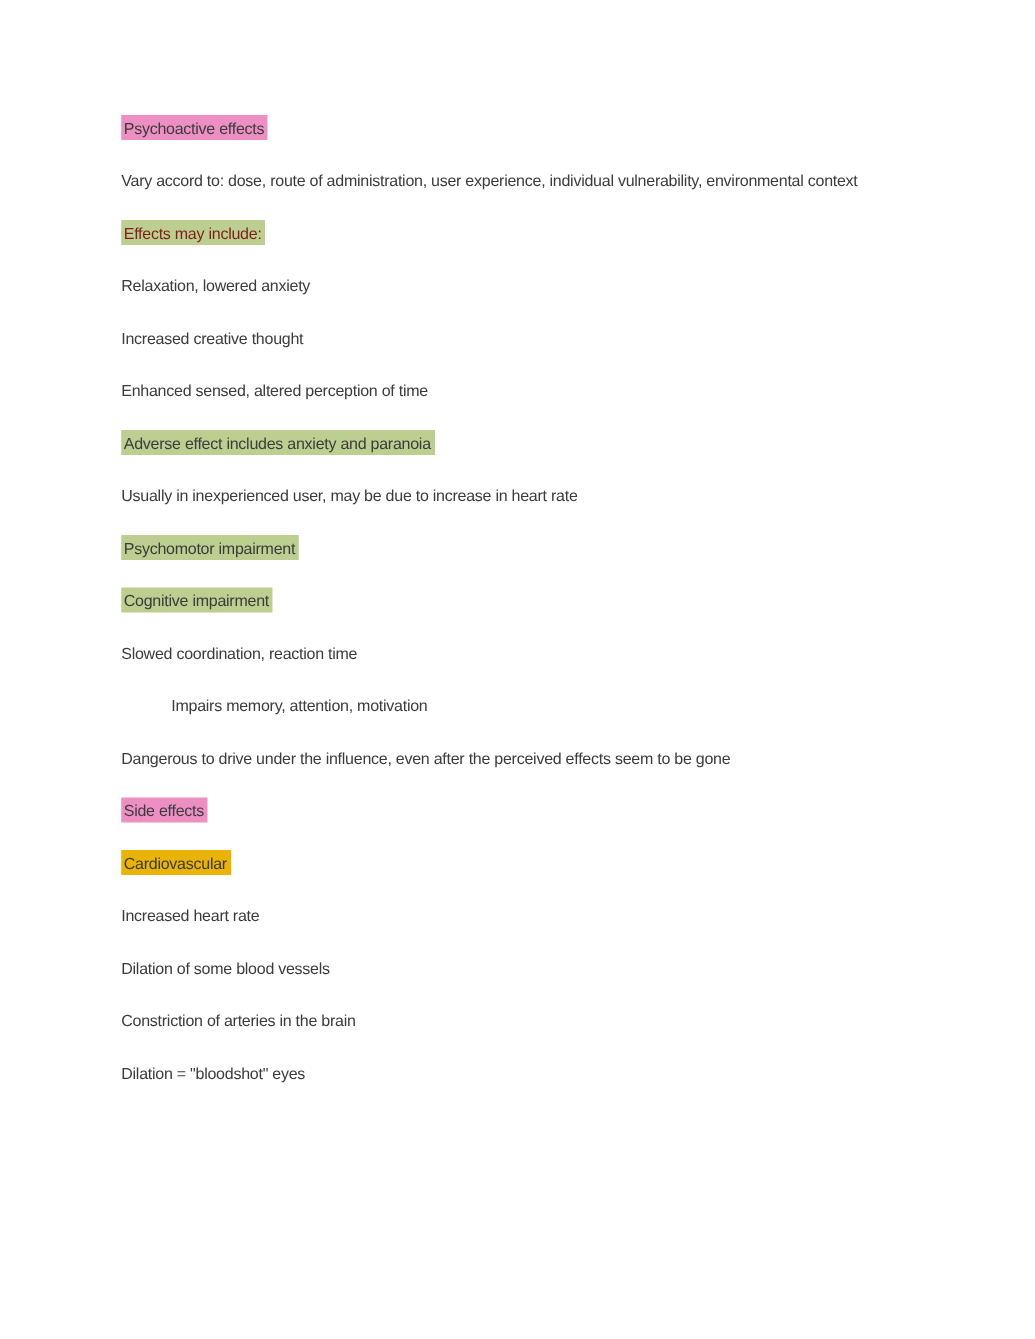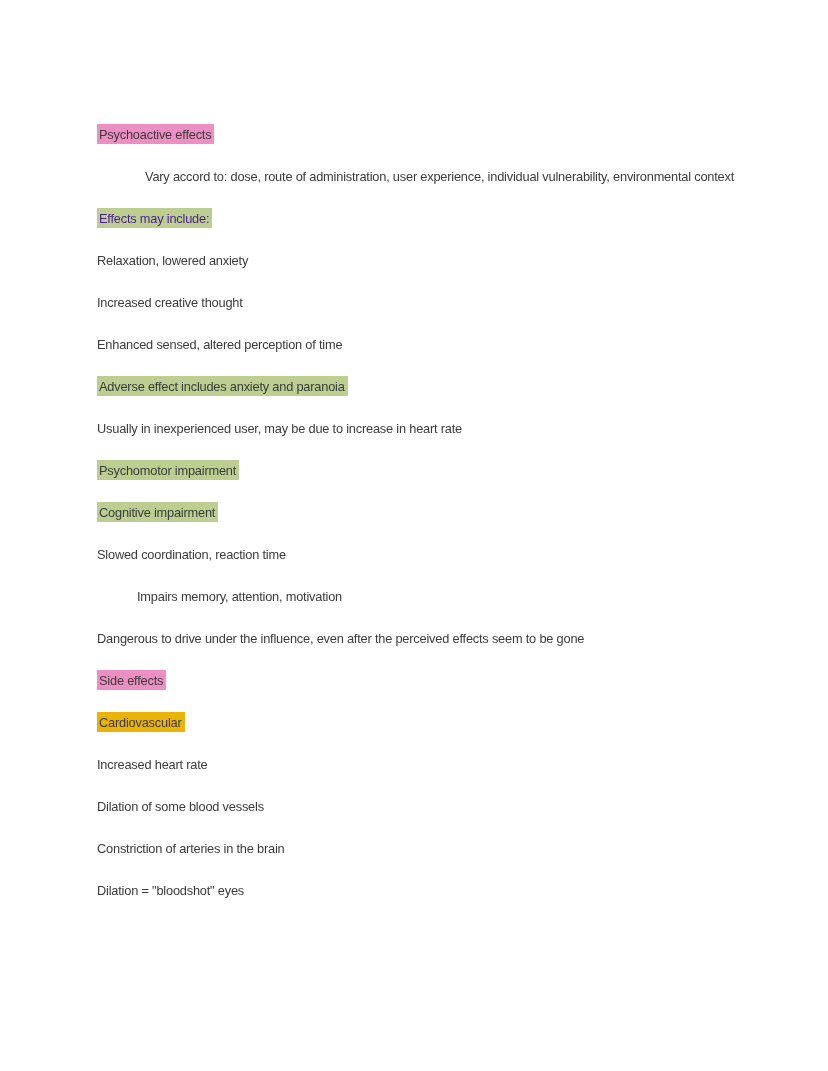--- a/index.html
+++ b/index.html
@@ -38,23 +38,23 @@
     padding: 3px 3px 2px 2px;
     box-decoration-break: clone;
     -webkit-box-decoration-break: clone;
   }
 </style>
 </head>
 <body>
 
 <div class="page">
   <div class="content" id="content">
-      <p class="para" style="color: rgb(59, 59, 59); margin-top: 32px;"><span class="hl" style="background-color: rgb(238, 143, 195);">Psychoactive effects</span></p>
-      <p class="para" style="color: rgb(59, 59, 59); margin-left: 48px;"><span class="txt">Vary accord to: dose, route of administration, user experience, individual vulnerability, environmental context</span></p>
-      <p class="para" style="color: #4c1d95;"><span class="hl" style="background-color: rgb(188, 207, 144);">Effects may include:</span></p>
+      <p class="para" style="color: rgb(59, 59, 59);"><span class="hl" style="background-color: rgb(238, 143, 195);">Psychoactive effects</span></p>
+      <p class="para" style="color: rgb(59, 59, 59);"><span class="txt">Vary accord to: dose, route of administration, user experience, individual vulnerability, environmental context</span></p>
+      <p class="para" style="color: #7f1d1d;"><span class="hl" style="background-color: rgb(188, 207, 144);">Effects may include:</span></p>
       <p class="para" style="color: rgb(59, 59, 59);"><span class="txt">Relaxation, lowered anxiety</span></p>
       <p class="para" style="color: rgb(59, 59, 59);"><span class="txt">Increased creative thought</span></p>
       <p class="para" style="color: rgb(59, 59, 59);"><span class="txt">Enhanced sensed, altered perception of time</span></p>
       <p class="para" style="color: rgb(59, 59, 59);"><span class="hl" style="background-color: rgb(188, 207, 144);">Adverse effect includes anxiety and paranoia</span></p>
       <p class="para" style="color: rgb(59, 59, 59);"><span class="txt">Usually in inexperienced user, may be due to increase in heart rate</span></p>
       <p class="para" style="color: rgb(59, 59, 59);"><span class="hl" style="background-color: rgb(188, 207, 144);">Psychomotor impairment</span></p>
       <p class="para" style="color: rgb(59, 59, 59);"><span class="hl" style="background-color: rgb(188, 207, 144);">Cognitive impairment</span></p>
       <p class="para" style="color: rgb(59, 59, 59);"><span class="txt">Slowed coordination, reaction time</span></p>
       <p class="para" style="color: rgb(59, 59, 59); margin-left: 40px;"><span class="txt">Impairs memory, attention, motivation</span></p>
       <p class="para" style="color: rgb(59, 59, 59);"><span class="txt">Dangerous to drive under the influence, even after the perceived effects seem to be gone</span></p>

